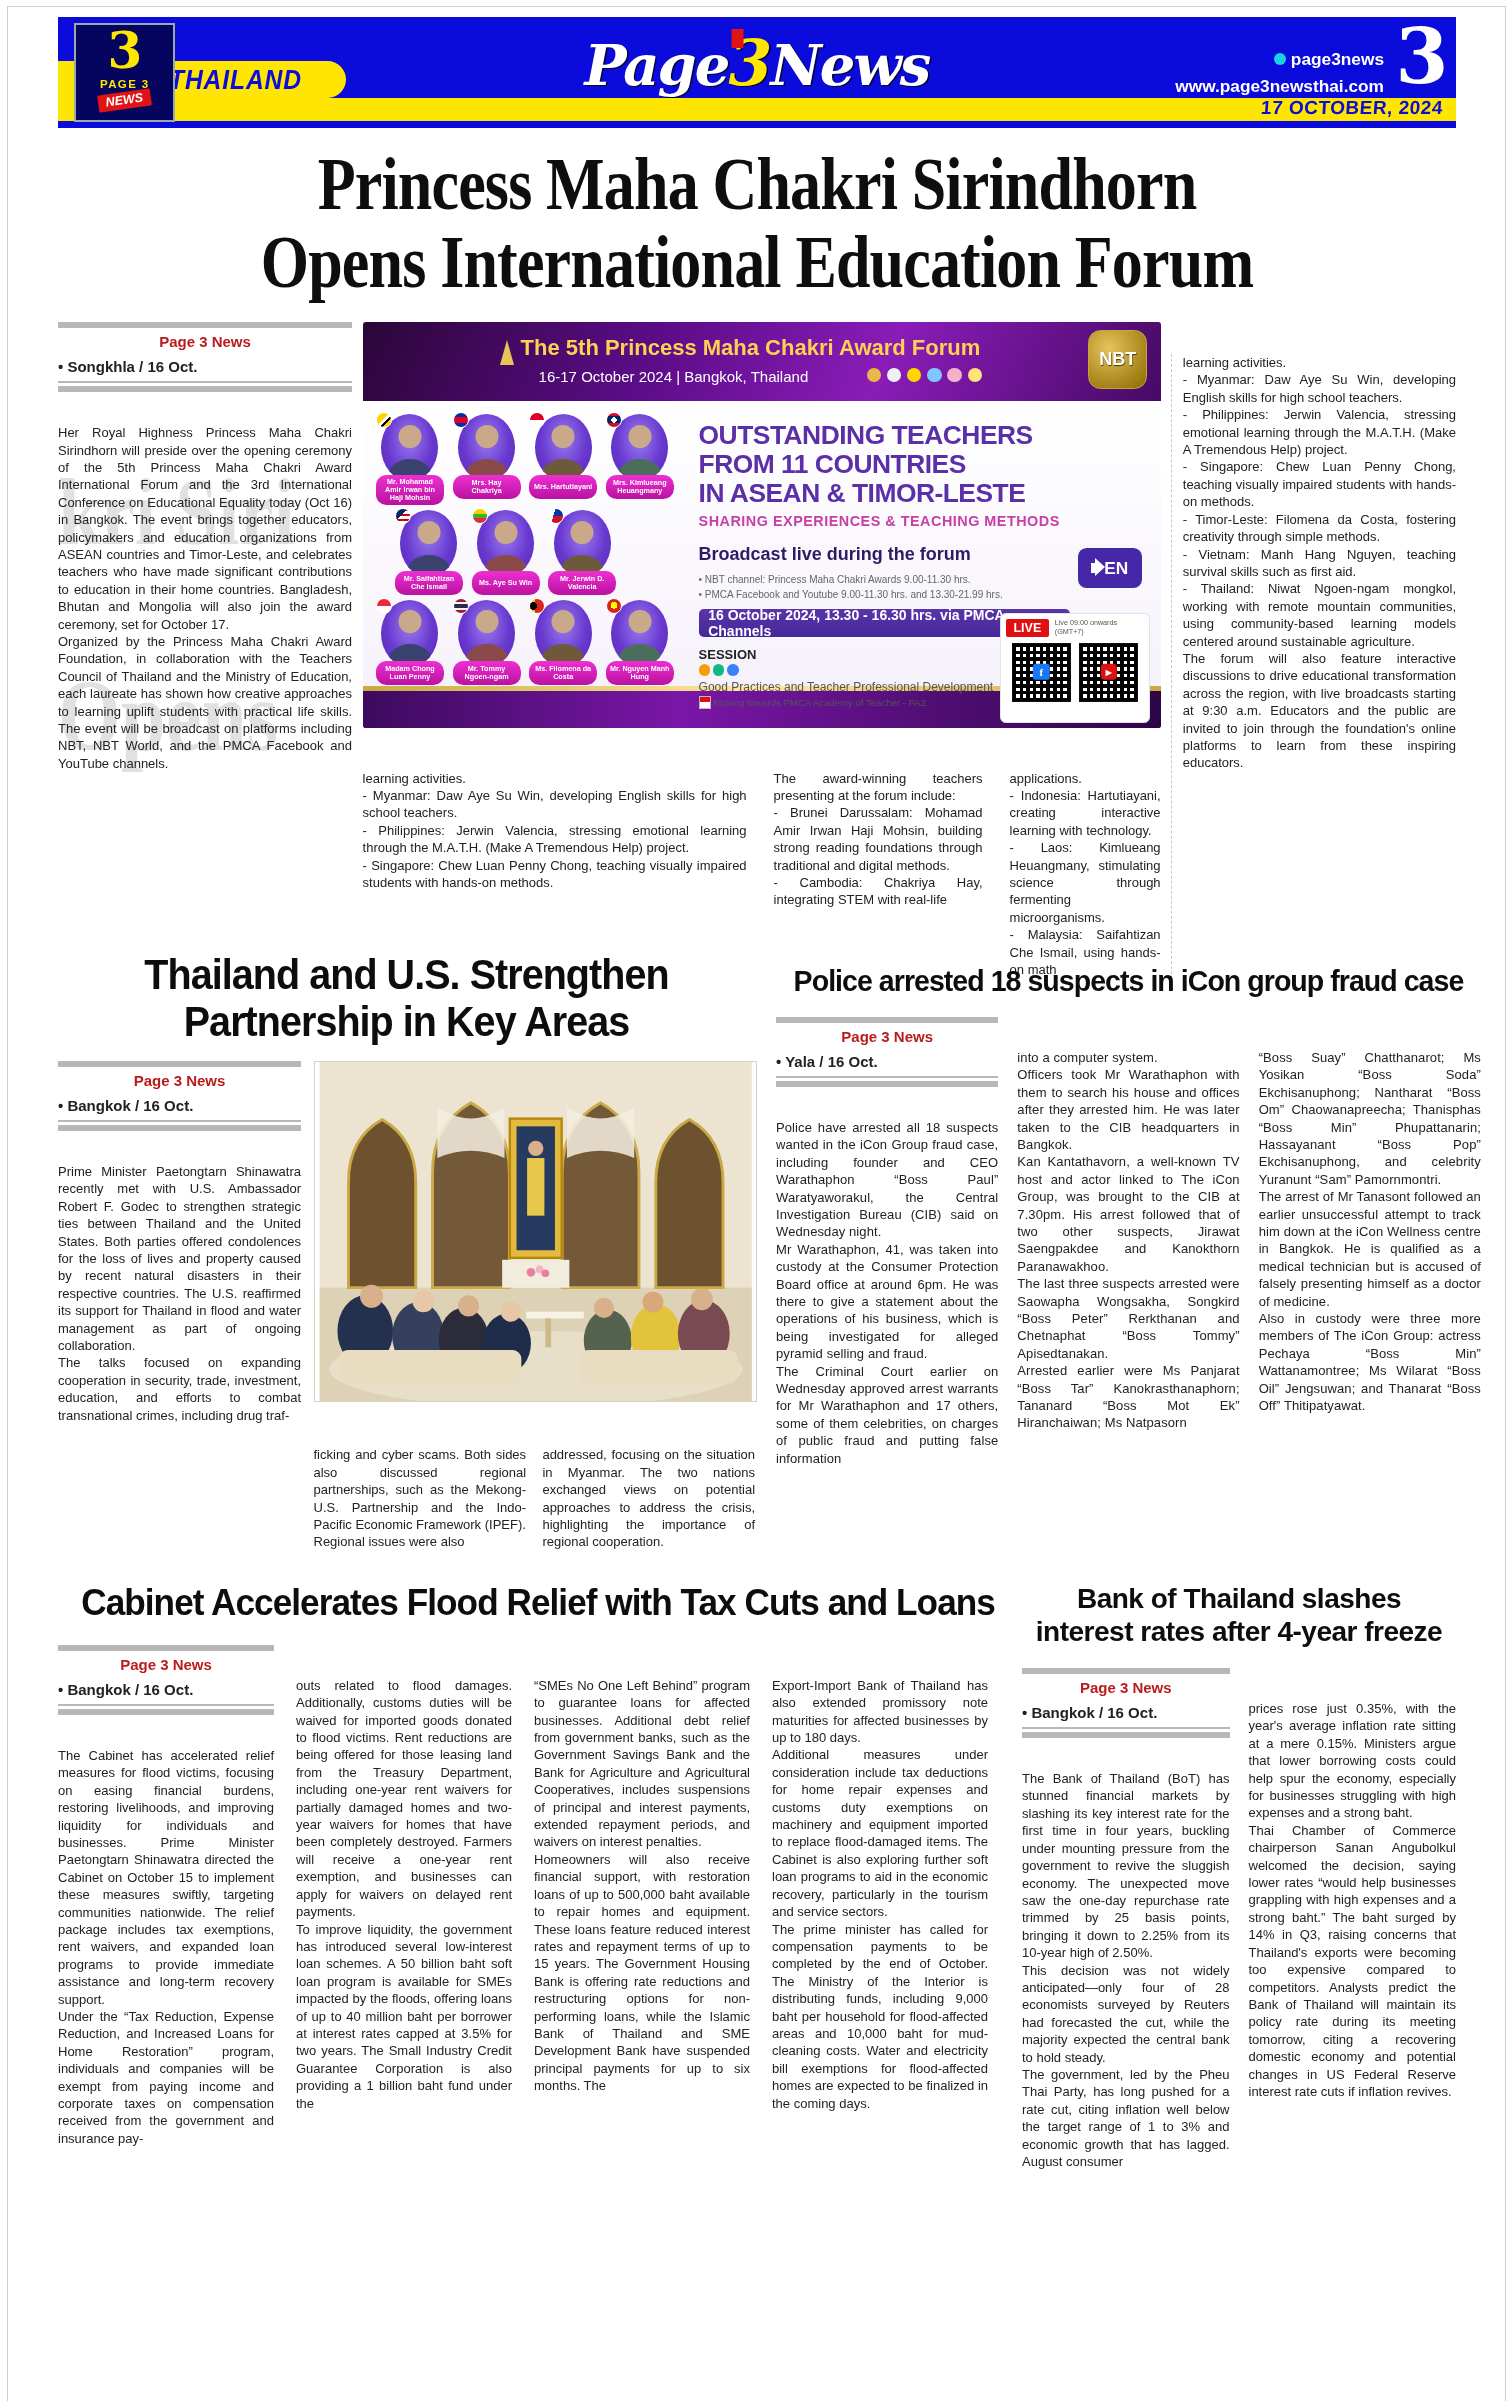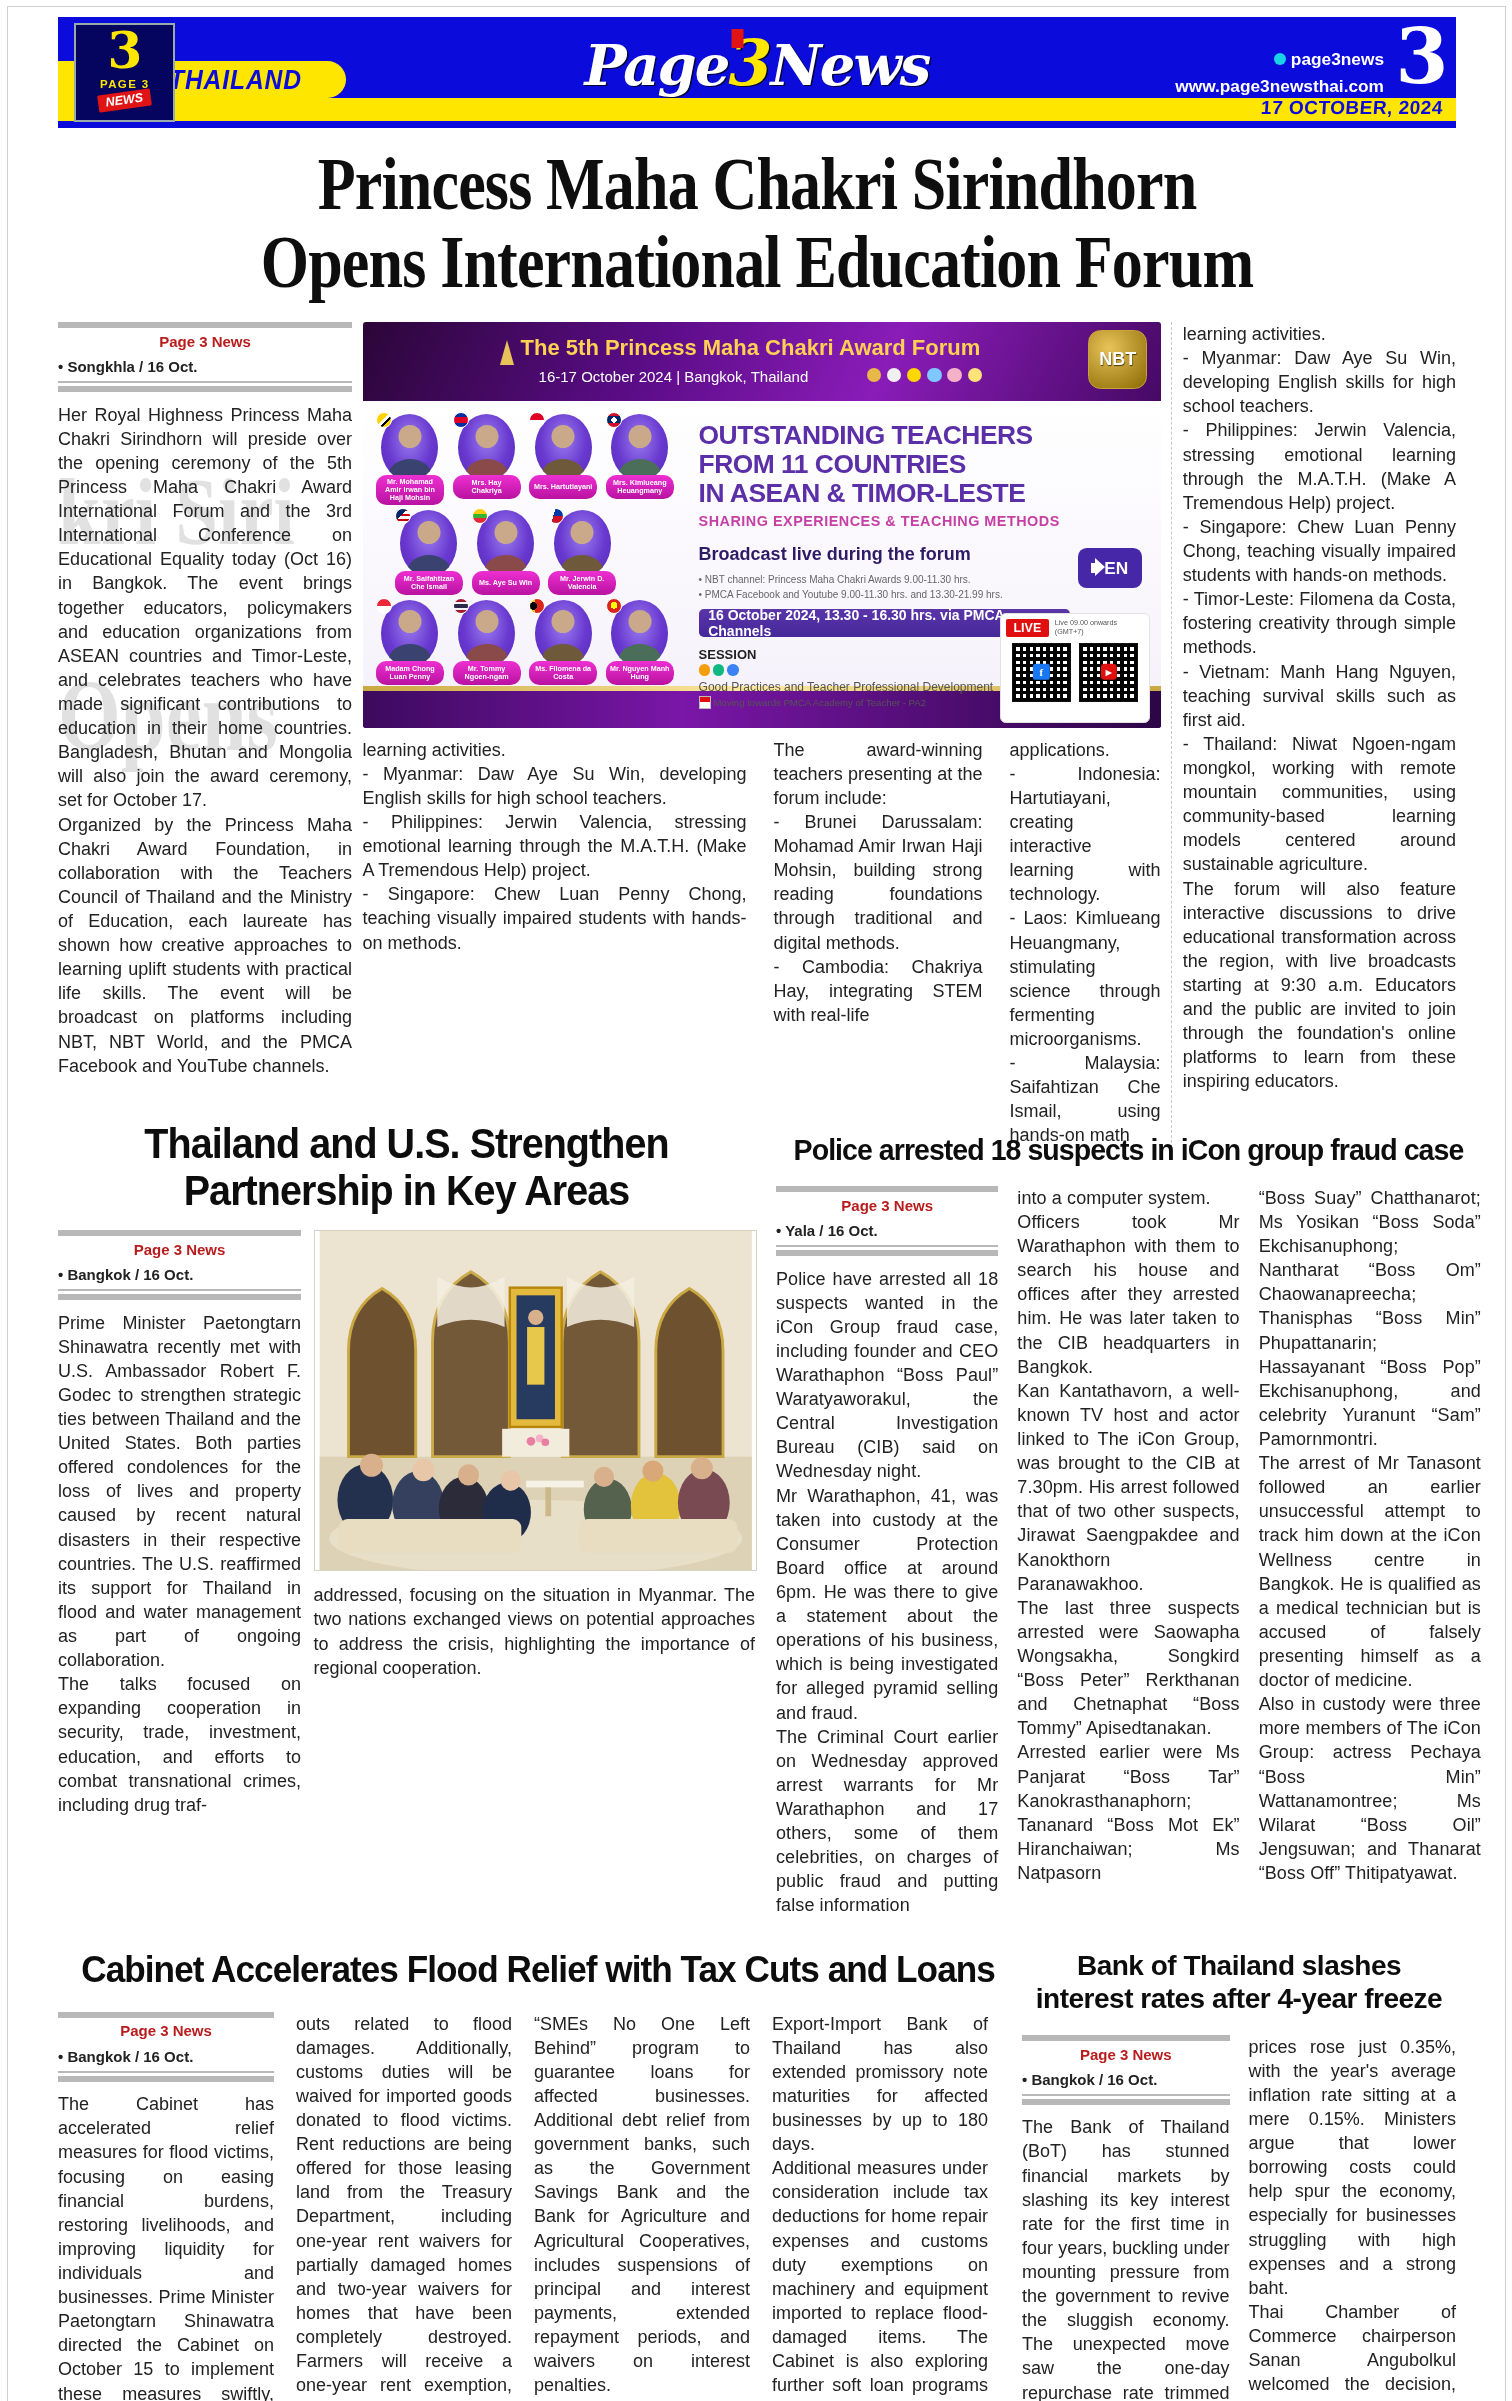--- a/index.html
+++ b/index.html
@@ -32,21 +32,21 @@
   .ghost{position:absolute;pointer-events:none;font-family:"Liberation Serif",serif;font-weight:bold;color:#333;}
   .ghost-dates{left:567px;top:317px;font-size:19px;opacity:.28;line-height:1.5;text-align:center;white-space:pre-line;}
   .ghost-a{left:0px;top:490px;width:298px;font-size:96px;opacity:.14;overflow:hidden;white-space:nowrap;transform:scaleX(.8);transform-origin:left;}
   .ghost-b{left:0px;top:711px;width:298px;font-size:101px;opacity:.14;overflow:hidden;white-space:nowrap;transform:scaleX(.8);transform-origin:left;}
 
   
   .byline{border-top:6.7px solid #b8b8b8;padding-top:4.8px;margin-bottom:10.6px;}
   .byline-source{text-align:center;font-size:15px;font-weight:bold;color:#b91c1c;}
   .byline-date{font-size:15px;font-weight:bold;color:#222;margin-top:8.6px;}
   .byline-rules{margin-top:5.8px;border-top:2.4px solid #b8b8b8;border-bottom:6.2px solid #b8b8b8;height:2.9px;}
-  .btxt{font-size:18px;line-height:1.34;text-align:justify;white-space:pre-line;color:#222;}
+  .btxt{font-size:13px;line-height:1.34;text-align:justify;white-space:pre-line;color:#222;margin-top:32px;}
 
   
   .a1{position:relative;display:flex;gap:10.6px;margin-top:21px;}
   .a1-left{width:294px;flex:none;}
   .a1-mid{width:798px;flex:none;}
   .a1-right{flex:1;border-left:1px dashed #c8c8c8;padding-left:10.6px;}
   .a1-under{display:flex;gap:27px;margin-top:9.6px;}
   .a1-colA{width:384px;flex:none;}
   .a1-colB{width:209px;flex:none;}
   .a1-colC{flex:1;}
@@ -397,20 +397,22 @@
                 <circle cx="694" cy="500" r="22" fill="#d9a878"></circle>
               <ellipse cx="800" cy="566" rx="54" ry="70" fill="#7a4a52"></ellipse>
                 <circle cx="796" cy="494" r="23" fill="#d9b08c"></circle>
               <rect x="540" y="600" width="330" height="70" rx="18" fill="#e8ddc0"></rect>
             </g>
 
             <rect x="430" y="520" width="120" height="14" fill="#f6f2e6"></rect>
               <rect x="470" y="534" width="12" height="60" fill="#cbb98a"></rect>
           </svg>
           <div class="a2-under">
+            <div class="btxt">ficking and cyber scams. Both sides also discussed regional partnerships, such as the Mekong-U.S. Partnership and the Indo-Pacific Economic Framework (IPEF).
+Regional issues were also</div>
             <div class="btxt">addressed, focusing on the situation in Myanmar. The two nations exchanged views on potential approaches to address the crisis, highlighting the importance of regional cooperation.</div>
           </div>
         </div>
       </div>
     </article>
 
     <article class="art3">
       <div class="h2b">Police arrested 18 suspects in iCon group fraud case</div>
       <div class="a3-body">
         <div class="a3-col">

